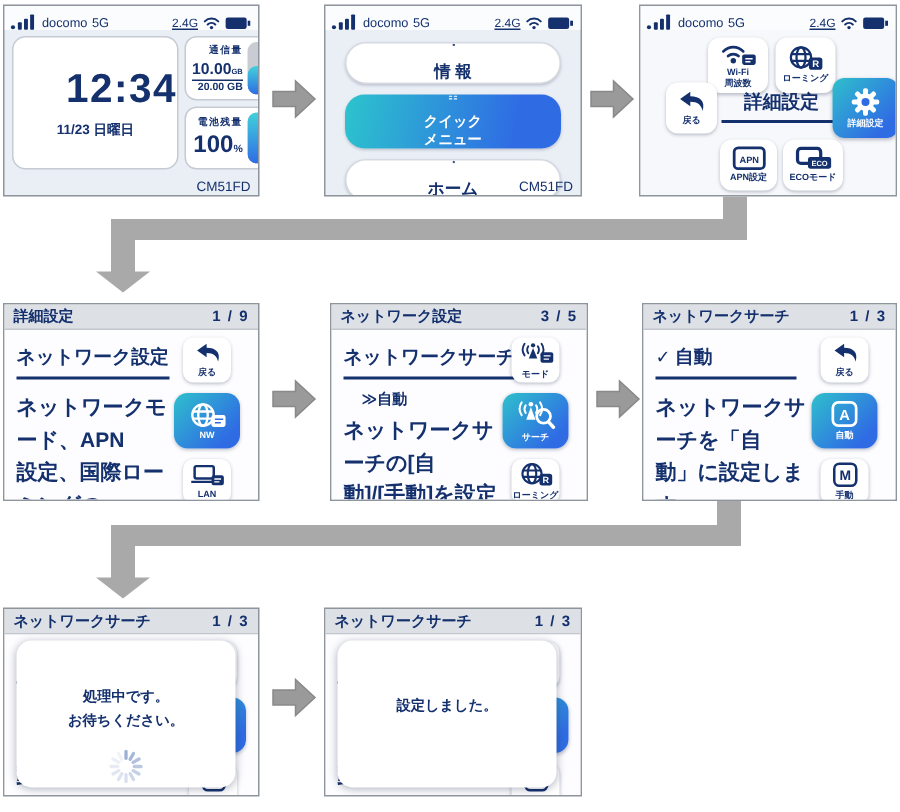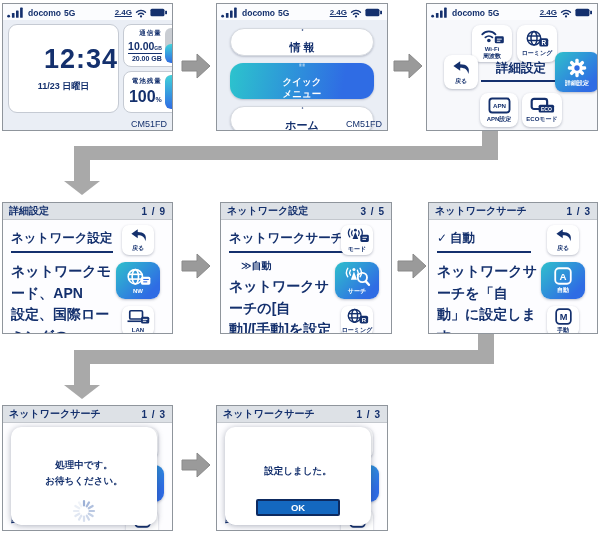--- a/index.html
+++ b/index.html
@@ -5,22 +5,22 @@
   * { margin:0; padding:0; box-sizing:border-box; }
   html,body { background:#fff; }
   body { font-family:"Liberation Sans","DejaVu Sans",sans-serif; color:#14306d; }
   .canvas { position:relative; width:600px; height:541px; background:#fff; overflow:hidden; }
 
   
   .screen { position:absolute; background:#fff; border:1px solid #8f959c; overflow:hidden; }
   .screen.tint { background:#eaeef5; }
 
   
-  .statusbar { height:16px; display:flex; justify-content:space-between; align-items:center;
-               padding:1px 5px 0 4px; background:#fbfcfe; font-size:8.5px; font-weight:bold; color:#14306d; }
+  .statusbar { height:16px; display:flex; justify-content:space-between; align-items:flex-end;
+               padding:1px 5px 0 4px; background:#fbfcfe; font-size:8.5px; font-weight:normal; color:#14306d; }
   .sb-group { display:flex; align-items:center; gap:3px; }
   .band { font-size:8px; text-decoration:underline; }
 
   
   .home-body { display:flex; gap:4px; padding:4px 5px 3px 5px; height:96px; }
   .clock-card { flex:1; background:#fff; border:1px solid #c5cad3; border-radius:9px;
                 display:flex; flex-direction:column; align-items:center; justify-content:center; }
   .clock { font-size:27px; font-weight:bold; letter-spacing:1px;margin-left:35px; }
   .date  { font-size:9px; font-weight:bold; margin-top:5px; }
   .gauge-col { width:70px; display:flex; flex-direction:column; gap:4px; }
@@ -543,21 +543,20 @@
             <svg width="17" height="17" viewBox="0 0 22 22">
                 <rect x="1.5" y="1.5" width="19" height="19" rx="4.5" fill="none" stroke="currentColor" stroke-width="2.2"></rect>
                 <text x="11" y="15.8" font-size="12" font-weight="bold" text-anchor="middle" fill="currentColor">M</text>
               </svg>
             <span>手動</span>
           </div>
         </div>
       </div>
       <div class="modal result">
         <div class="modal-msg">設定しました。</div>
-        <div class="ok-btn">OK</div>
       </div>
     </div>
   </section>
 
   <svg class="step-arrow" style="left:180px;top:52px" width="32" height="28" viewBox="0 0 32 28">
       <polygon points="2,9 17,9 17,2 30,14 17,26 17,19 2,19" fill="#9a9a9a" stroke="#898989"></polygon>
     </svg>
   <svg class="step-arrow" style="left:392px;top:52px" width="32" height="28" viewBox="0 0 32 28">
       <polygon points="2,9 17,9 17,2 30,14 17,26 17,19 2,19" fill="#9a9a9a" stroke="#898989"></polygon>
     </svg>

